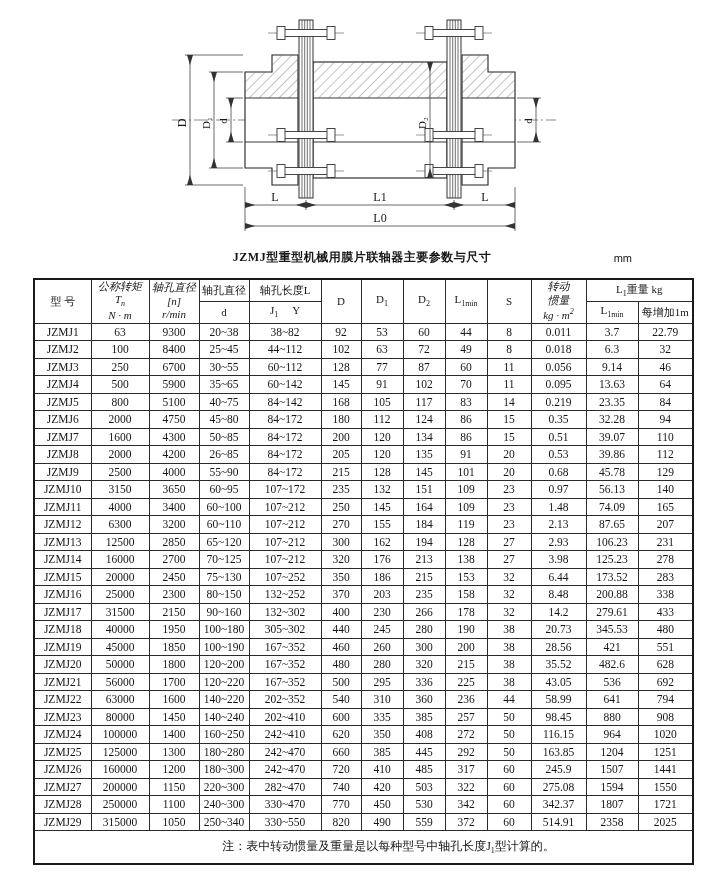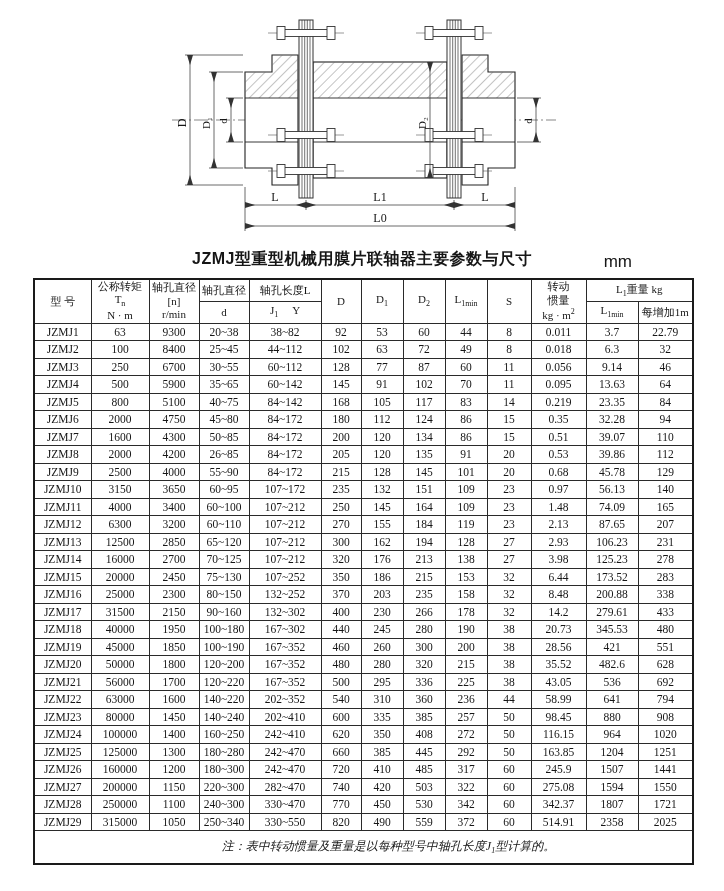--- a/index.html
+++ b/index.html
@@ -8,27 +8,27 @@
     font-family:"Liberation Serif","DejaVu Serif",serif;
     color:#161616;
   }
   
   .drawing-area{position:relative;width:724px;height:246px;}
   .drawing-area svg{display:block;}
   
   .title-row{position:relative;height:32px;}
   .doc-title{
     position:absolute;left:0;right:0;text-align:center;top:3px;
-    font-family:Liberation Sans, sans-serif;
-    font-weight:bold;font-size:16px;letter-spacing:0.5px;
+    font-family:Liberation Serif, serif;
+    font-weight:bold;font-size:12px;letter-spacing:0.5px;
   }
   .unit-label{
     position:absolute;right:92px;top:6px;
     font-family:"Liberation Sans","DejaVu Sans",sans-serif;
-    font-size:17px;
+    font-size:11px;
   }
   
   table.param{
     border-collapse:collapse;table-layout:fixed;
     margin-left:33px;width:659px;
     font-size:11px;
   }
   table.param th,table.param td{
     border:1px solid #2a2a2a;
     text-align:center;vertical-align:middle;
@@ -36,25 +36,25 @@
     overflow:hidden;white-space:nowrap;
   }
   table.param{border:2px solid #1a1a1a;}
   table.param thead th{
     font-weight:normal;font-size:11px;
     font-family:"Liberation Serif","DejaVu Serif",serif;
   }
   table.param tbody td{height:16.5px;font-size:11.5px;}
   table.param sub{font-size:8px;}
   table.param sup{font-size:8px;}
-  .hdr-2l{line-height:1.15;}
+  .hdr-2l{line-height:1.15;font-style:italic;}
   .note-cell{
     text-align:left;
     padding:6px 4px 6px 54px !important;
-    font-size:12px;height:20px;font-style:italic;
+    font-size:12px;height:20px;
   }
   .jy-gap{display:inline-block;width:14px;}
 </style>
 </head>
 <body>
 
 <div class="drawing-area">
 <svg width="724" height="246" viewBox="0 0 724 246">
   <defs>
     <pattern id="hatch" width="7" height="7" patternUnits="userSpaceOnUse" patternTransform="rotate(45)">
@@ -477,21 +477,21 @@
         <td>32</td>
         <td>14.2</td>
         <td>279.61</td>
         <td>433</td>
       </tr>
       <tr>
         <td>JZMJ18</td>
         <td>40000</td>
         <td>1950</td>
         <td>100~180</td>
-        <td>167~302</td>
+        <td>305~302</td>
         <td>440</td>
         <td>245</td>
         <td>280</td>
         <td>190</td>
         <td>38</td>
         <td>20.73</td>
         <td>345.53</td>
         <td>480</td>
       </tr>
       <tr>

